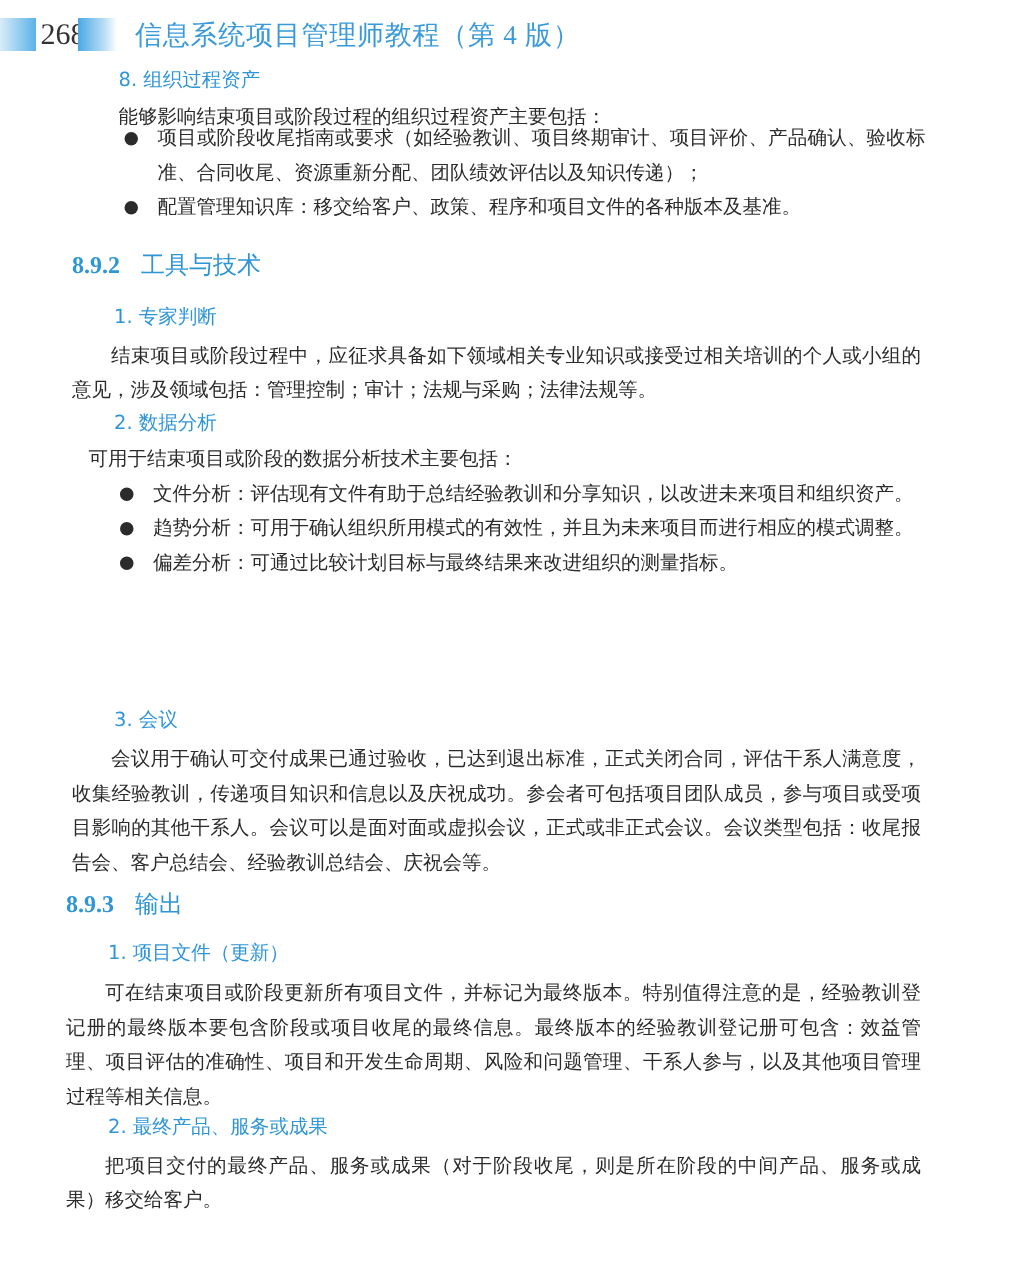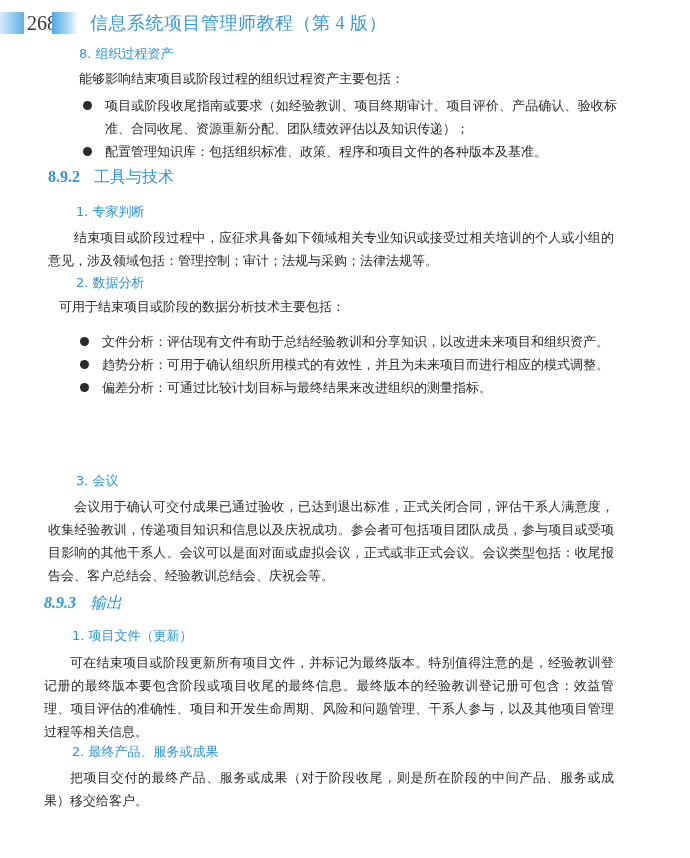--- a/index.html
+++ b/index.html
@@ -127,59 +127,59 @@
   <div class="hdr-bar-left"></div>
   <div class="hdr-page-num">268</div>
   <div class="hdr-bar-right"></div>
   <div class="hdr-title">信息系统项目管理师教程（第 4 版）</div>
 </div>
 
 <div class="content">
 
   <div class="h-sub" style="left:79px; top:45px;">8. 组织过程资产</div>
   <div class="para" style="left:79px; top:67px; width:540px;">能够影响结束项目或阶段过程的组织过程资产主要包括：</div>
-  <ul class="bullet-list" style="left:79px; top:94px; width:538px;">
+  <ul class="bullet-list" style="left:79px; top:81px; width:538px;font-family:Liberation Mono, monospace;">
     <li class="bullet-item">
       <span class="bullet-dot"></span>
       <span>项目或阶段收尾指南或要求（如经验教训、项目终期审计、项目评价、产品确认、验收标准、合同收尾、资源重新分配、团队绩效评估以及知识传递）；</span>
     </li>
     <li class="bullet-item">
       <span class="bullet-dot"></span>
-      <span>配置管理知识库：包括组织标准、政策、程序和项目文件的各种版本及基准。</span>
+      <span>配置管理知识库：移交给客户、政策、程序和项目文件的各种版本及基准。</span>
     </li>
   </ul>
 
   <div class="h-sec" style="left:48px; top:166px;">
     <span class="num">8.9.2</span><span class="txt">工具与技术</span>
   </div>
 
   <div class="h-sub" style="left:76px; top:203px;">1. 专家判断</div>
   <div class="para indent" style="left:48px; top:226px; width:566px;">结束项目或阶段过程中，应征求具备如下领域相关专业知识或接受过相关培训的个人或小组的意见，涉及领域包括：管理控制；审计；法规与采购；法律法规等。</div>
 
   <div class="h-sub" style="left:76px; top:274px;">2. 数据分析</div>
   <div class="para" style="left:59px; top:295px; width:540px;">可用于结束项目或阶段的数据分析技术主要包括：</div>
-  <ul class="bullet-list" style="left:76px; top:330px; width:540px;">
+  <ul class="bullet-list" style="left:76px; top:318px; width:540px;">
     <li class="bullet-item">
       <span class="bullet-dot"></span>
       <span>文件分析：评估现有文件有助于总结经验教训和分享知识，以改进未来项目和组织资产。</span>
     </li>
     <li class="bullet-item">
       <span class="bullet-dot"></span>
       <span>趋势分析：可用于确认组织所用模式的有效性，并且为未来项目而进行相应的模式调整。</span>
     </li>
     <li class="bullet-item">
       <span class="bullet-dot"></span>
       <span>偏差分析：可通过比较计划目标与最终结果来改进组织的测量指标。</span>
     </li>
   </ul>
 
   <div class="h-sub" style="left:76px; top:472px;">3. 会议</div>
   <div class="para indent" style="left:48px; top:495px; width:566px;">会议用于确认可交付成果已通过验收，已达到退出标准，正式关闭合同，评估干系人满意度，收集经验教训，传递项目知识和信息以及庆祝成功。参会者可包括项目团队成员，参与项目或受项目影响的其他干系人。会议可以是面对面或虚拟会议，正式或非正式会议。会议类型包括：收尾报告会、客户总结会、经验教训总结会、庆祝会等。</div>
 
-  <div class="h-sec" style="left:44px; top:592px;font-style:italic;">
+  <div class="h-sec" style="left:44px; top:592px;">
     <span class="num">8.9.3</span><span class="txt">输出</span>
   </div>
 
   <div class="h-sub" style="left:72px; top:627px;">1. 项目文件（更新）</div>
   <div class="para indent" style="left:44px; top:651px; width:570px;">可在结束项目或阶段更新所有项目文件，并标记为最终版本。特别值得注意的是，经验教训登记册的最终版本要包含阶段或项目收尾的最终信息。最终版本的经验教训登记册可包含：效益管理、项目评估的准确性、项目和开发生命周期、风险和问题管理、干系人参与，以及其他项目管理过程等相关信息。</div>
 
   <div class="h-sub" style="left:72px; top:743px;">2. 最终产品、服务或成果</div>
   <div class="para indent" style="left:44px; top:766px; width:570px;">把项目交付的最终产品、服务或成果（对于阶段收尾，则是所在阶段的中间产品、服务或成果）移交给客户。</div>
 
 </div>

